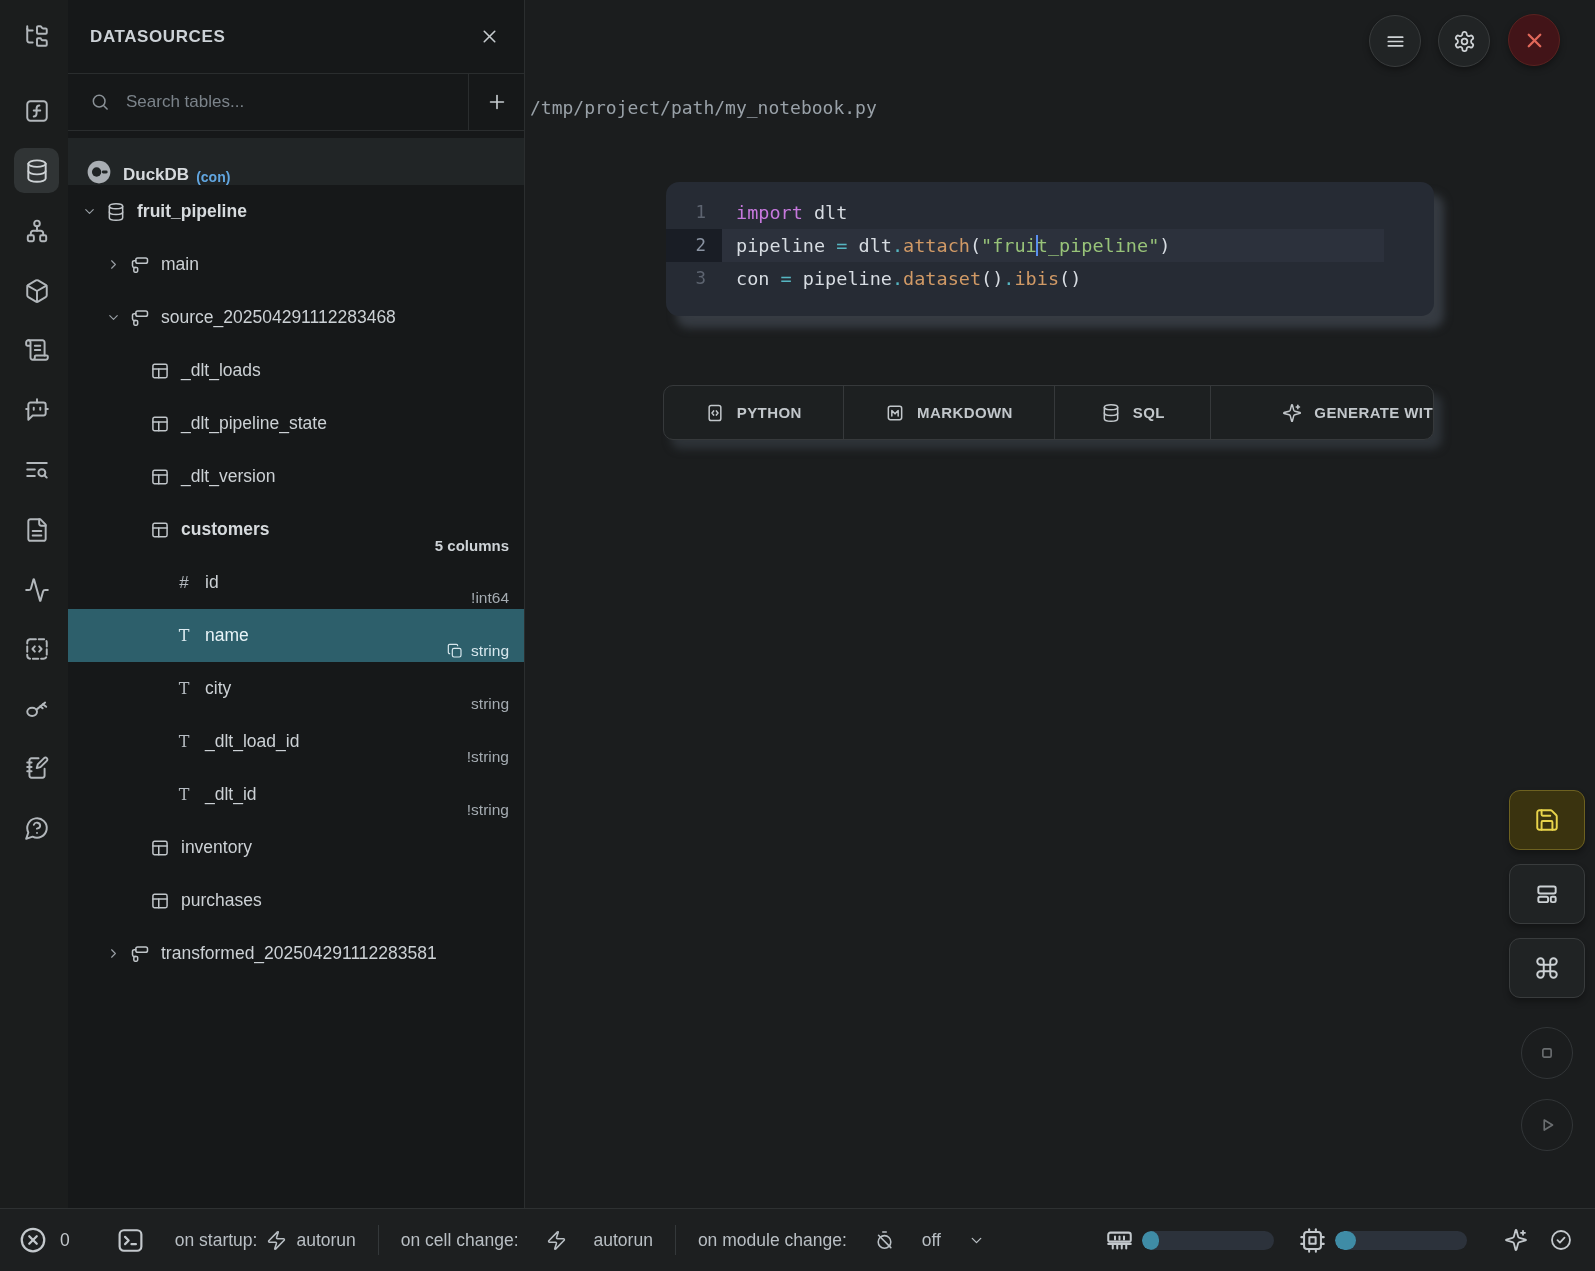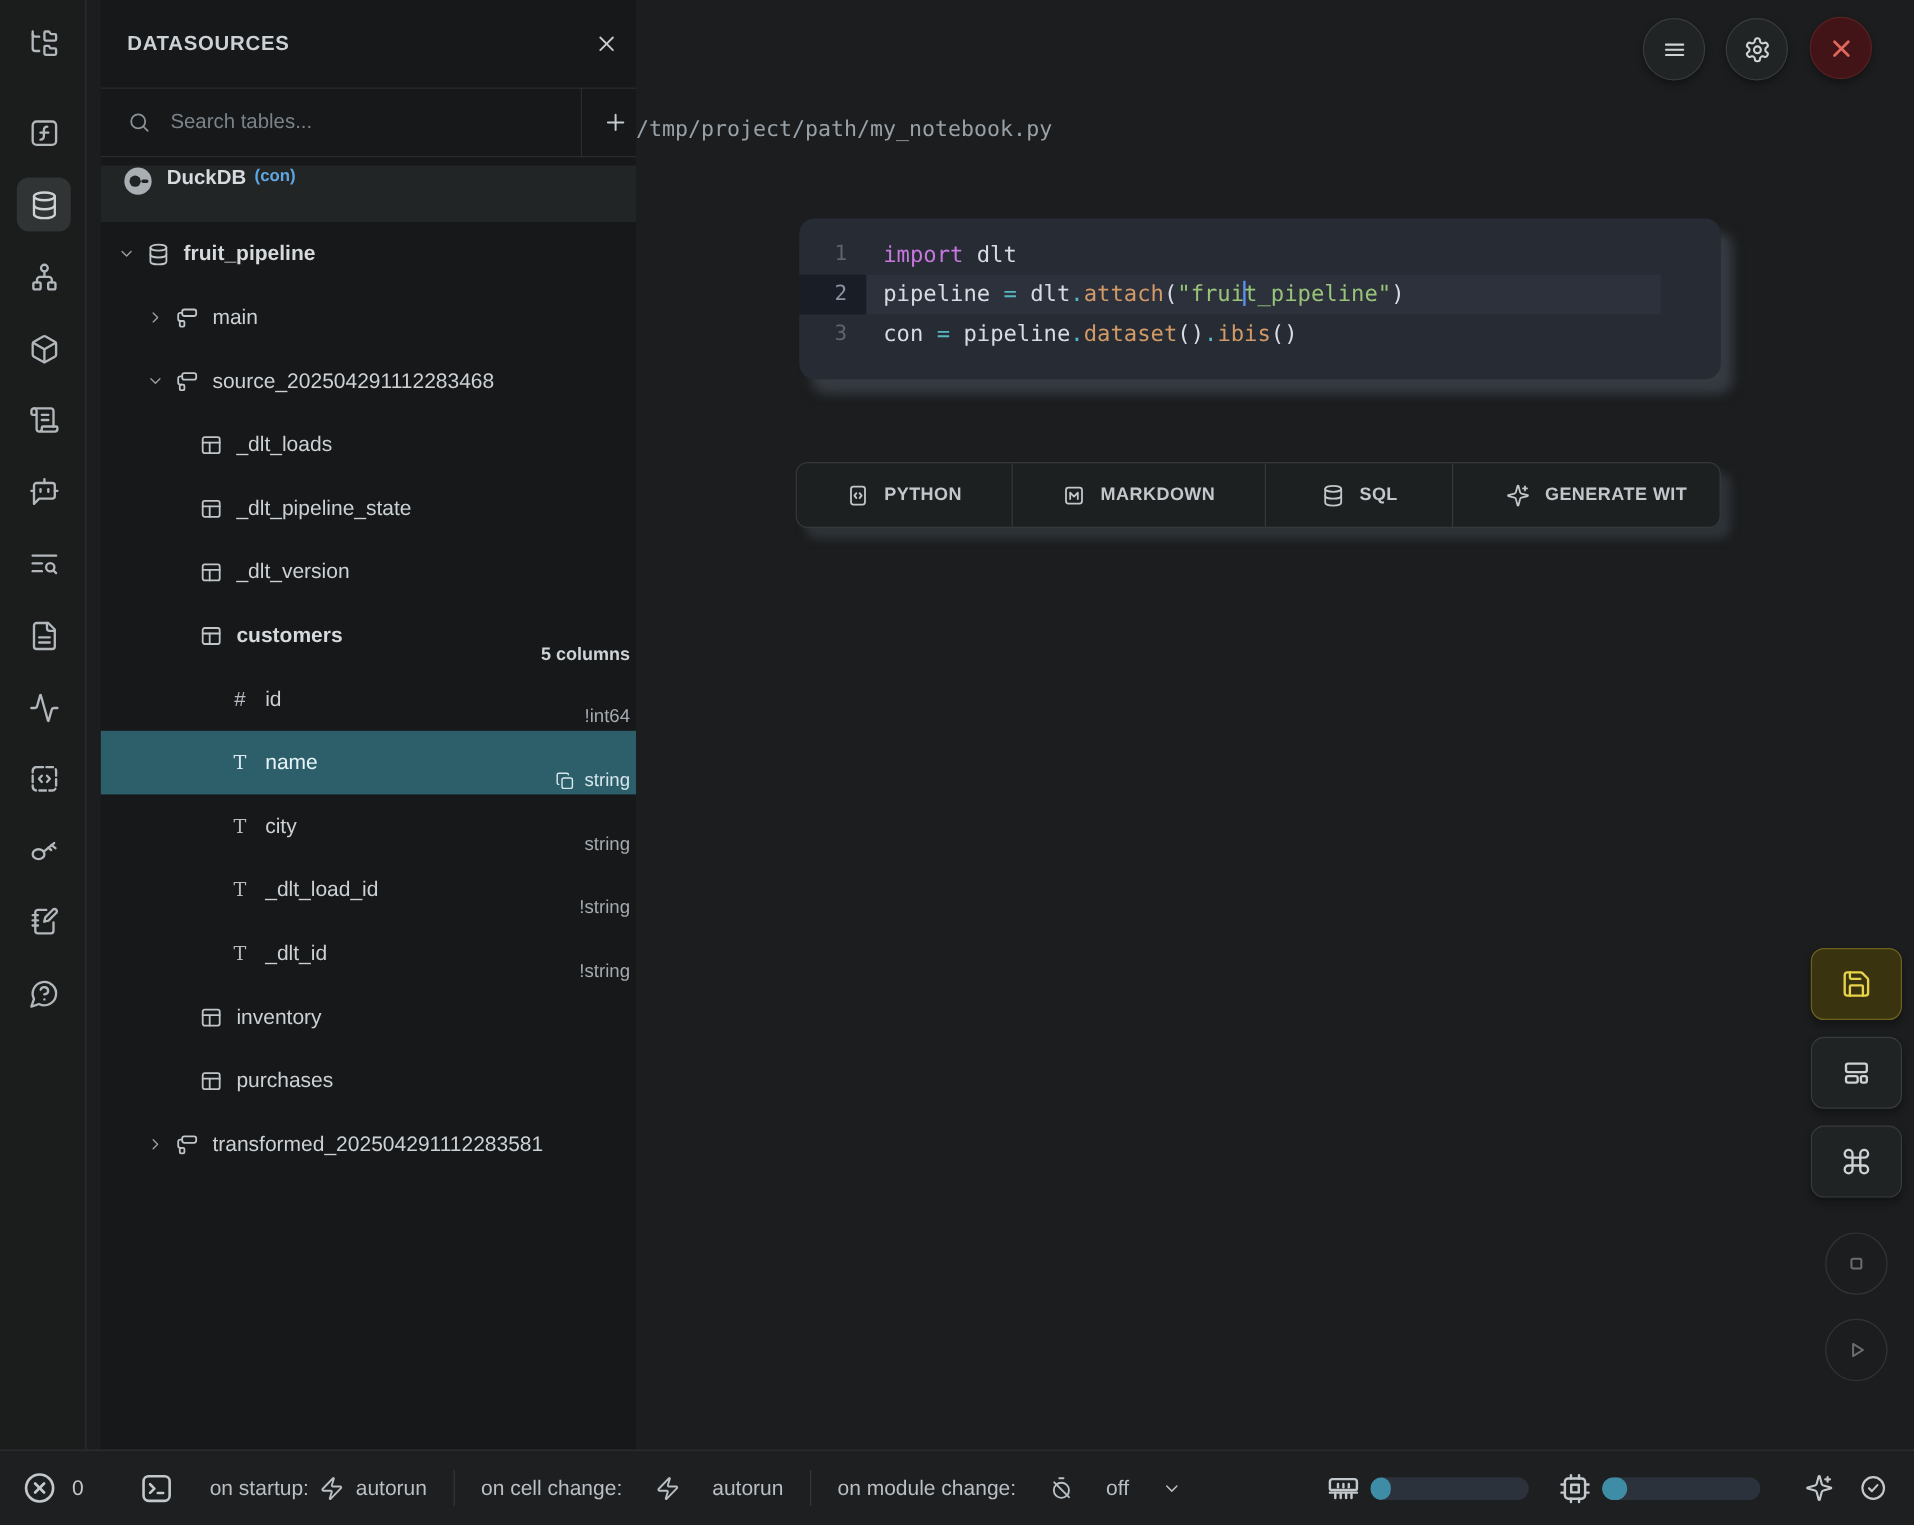--- a/index.html
+++ b/index.html
@@ -11,33 +11,33 @@
   }
   .ic { fill:none; stroke:currentColor; stroke-width:1.8; stroke-linecap:round; stroke-linejoin:round; }
 
   
   .rail { position:absolute; left:0; top:0; width:72px; height:1208px; background:#1b1d1d; border-right:1px solid #2b2e2f; }
   .rail-item { position:absolute; left:14px; width:45px; height:45px; display:flex; align-items:center; justify-content:center; border-radius:10px; color:#b2b7bb; }
   .rail-item svg { width:26px; height:26px; }
   .rail-item.active { background:#303435; color:#cdd2d5; }
 
   
-  .panel { position:absolute; left:84px; top:0; width:457px; height:1208px; background:#161819; border-right:1px solid #2b2e2f; }
+  .panel { position:absolute; left:68px; top:0; width:457px; height:1208px; background:#161819; border-right:1px solid #2b2e2f; }
   .panel-header { height:74px; display:flex; align-items:center; justify-content:space-between; padding:0 24px 0 22px; border-bottom:1px solid #2a2d2e; }
   .panel-title { font-size:17px; font-weight:bold; letter-spacing:.6px; color:#ccd1d6; }
   .panel-close { color:#c6cbcf; background:none; border:none; cursor:pointer; display:flex; }
   .panel-close svg { width:21px; height:21px; }
   .search-row { height:57px; display:flex; align-items:stretch; border-bottom:1px solid #2a2d2e; }
   .search-box { flex:1; display:flex; align-items:center; padding-left:22px; }
   .search-box svg { width:20px; height:20px; color:#8a9197; margin-right:16px; flex:none; }
   .search-box input { background:transparent; border:none; outline:none; color:#cdd2d6; font-size:17px; width:100%; font-family:inherit; }
   .search-box input::placeholder { color:#7b838a; }
   .add-btn { width:56px; border:none; border-left:1px solid #2a2d2e; background:transparent; color:#c6cbcf; display:flex; align-items:center; justify-content:center; cursor:pointer; }
   .add-btn svg { width:22px; height:22px; }
-  .conn-row { height:47px; margin-top:7px; background:#212526; display:flex; align-items:flex-start; padding-left:18px; }
+  .conn-row { height:47px; margin-top:7px; background:#212526; display:flex; align-items:flex-end; padding-left:18px; }
   .conn-logo { width:26px; height:26px; margin-right:11px; flex:none; }
   .conn-name { font-size:17px; font-weight:bold; color:#d6dadd; }
   .conn-badge { font-size:14px; font-weight:bold; color:#61a6e0; margin-left:7px; }
 
   .tree { }
   .trow { height:53px; display:flex; align-items:center; font-size:17.5px; color:#ccd1d5; cursor:pointer; }
   .trow.lvl1 { padding-left:14px; }
   .trow.lvl2 { padding-left:38px; }
   .trow.lvl3 { padding-left:82px; }
   .trow.lvl4 { padding-left:106px; }
@@ -80,21 +80,21 @@
   .tk-pl  { color:#d7dce2; }
   .cursor { display:inline-block; width:2px; height:21px; background:#5a8ff0; vertical-align:-4px; margin:0 -1px; }
 
   .celltype-row { position:absolute; left:133px; top:385px; width:771px; height:55px; display:flex; background:#1d2021; border:1px solid #36393b; border-radius:10px; overflow:hidden; box-shadow:8px 9px 8px #2e3338; }
   .ct-btn { display:flex; align-items:center; justify-content:center; gap:12px; font-size:15px; font-weight:bold; letter-spacing:.4px; color:#c2c7cb; background:transparent; border:none; border-left:1px solid #36393b; cursor:pointer; white-space:nowrap; overflow:hidden; font-family:inherit; }
   .ct-btn:first-child { border-left:none; }
   .ct-btn svg { width:20px; height:20px; flex:none; }
   .ct-python   { width:183px; }
   .ct-markdown { width:217px; }
   .ct-sql      { width:160px; }
-  .ct-generate { width:227px; justify-content:flex-start; padding-left:44px; }
+  .ct-generate { width:227px; justify-content:flex-end; padding-left:44px; }
 
   .side-btn { position:absolute; left:979px; width:76px; height:60px; border-radius:11px; background:#202324; border:1px solid #393c3d; display:flex; align-items:center; justify-content:center; color:#ccd1d4; cursor:pointer; box-shadow:0 4px 6px rgba(0,0,0,.3); }
   .side-btn svg { width:26px; height:26px; }
   .side-btn.save { top:790px; background:#3a330f; border-color:#6d6120; color:#e8d44b; }
   .side-btn.layout { top:864px; }
   .side-btn.cmd { top:938px; }
   .side-circle { position:absolute; left:991px; width:52px; height:52px; border-radius:50%; background:transparent; border:1.5px solid #3a3e40; display:flex; align-items:center; justify-content:center; color:#85898c; opacity:.75; cursor:pointer; }
   .side-circle svg { width:22px; height:22px; }
   .side-circle.stop { top:1027px; }
   .side-circle.run  { top:1099px; }

